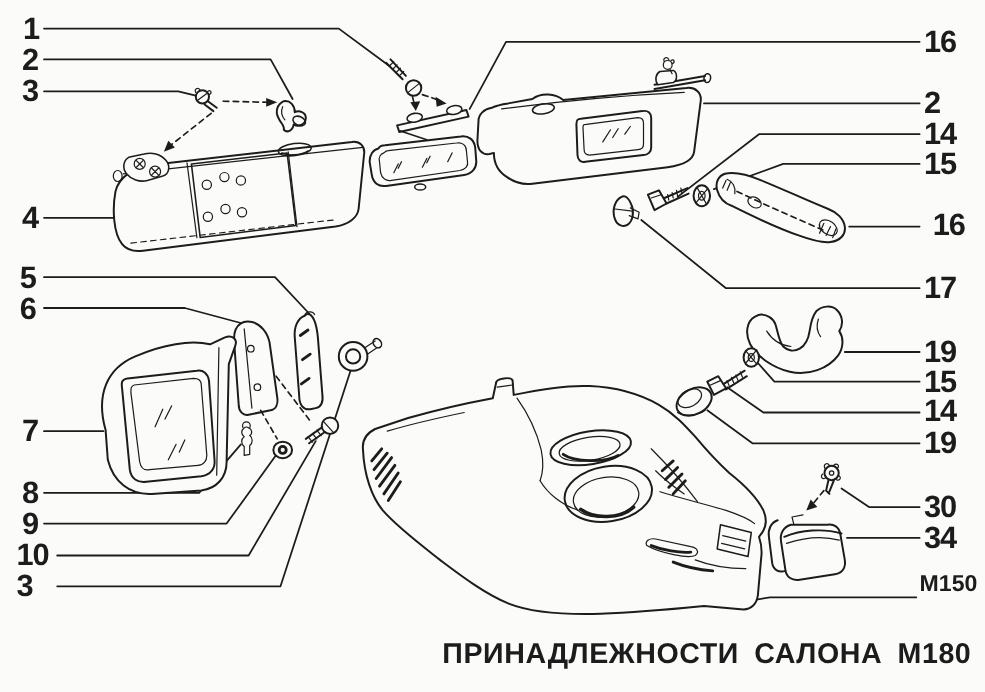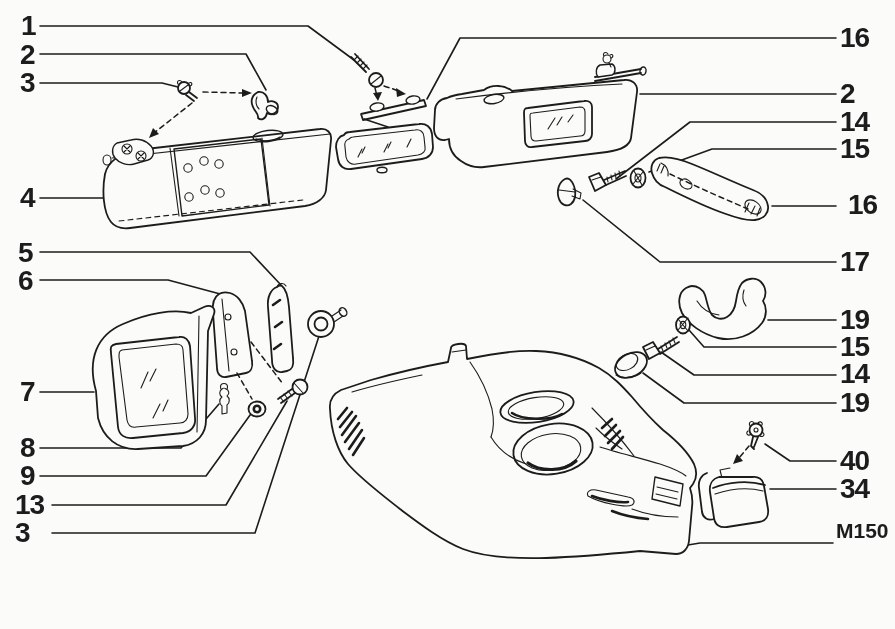--- a/index.html
+++ b/index.html
@@ -295,31 +295,36 @@
 
   <div class="callout" style="left:21px;top:12px">1</div>
   <div class="callout" style="left:20px;top:41px">2</div>
   <div class="callout" style="left:20px;top:69px">3</div>
   <div class="callout" style="left:20px;top:184px">4</div>
   <div class="callout" style="left:18px;top:239px">5</div>
   <div class="callout" style="left:18px;top:267px">6</div>
   <div class="callout" style="left:20px;top:378px">7</div>
   <div class="callout" style="left:20px;top:434px">8</div>
   <div class="callout" style="left:20px;top:462px">9</div>
-  <div class="callout" style="left:15px;top:491px">13</div>
+  <div class="callout" style="left:15px;top:491px">10</div>
   <div class="callout" style="left:15px;top:519px">3</div>
   <div class="callout" style="left:840px;top:24px">16</div>
   <div class="callout" style="left:840px;top:80px">2</div>
   <div class="callout" style="left:840px;top:108px">14</div>
   <div class="callout" style="left:840px;top:135px">15</div>
   <div class="callout" style="left:848px;top:191px">16</div>
   <div class="callout" style="left:840px;top:248px">17</div>
   <div class="callout" style="left:840px;top:306px">19</div>
   <div class="callout" style="left:840px;top:333px">15</div>
   <div class="callout" style="left:840px;top:360px">14</div>
   <div class="callout" style="left:840px;top:389px">19</div>
-  <div class="callout" style="left:840px;top:447px">40</div>
+  <div class="callout" style="left:840px;top:447px">30</div>
   <div class="callout" style="left:840px;top:475px">34</div>
 
   <div class="ref-label" style="left:836px;top:520px">М150</div>
 
+  <div class="caption">
+    <span>ПРИНАДЛЕЖНОСТИ</span>
+    <span>САЛОНА</span>
+    <span>М180</span>
+  </div>
 
 </div>
 
 </body></html>

